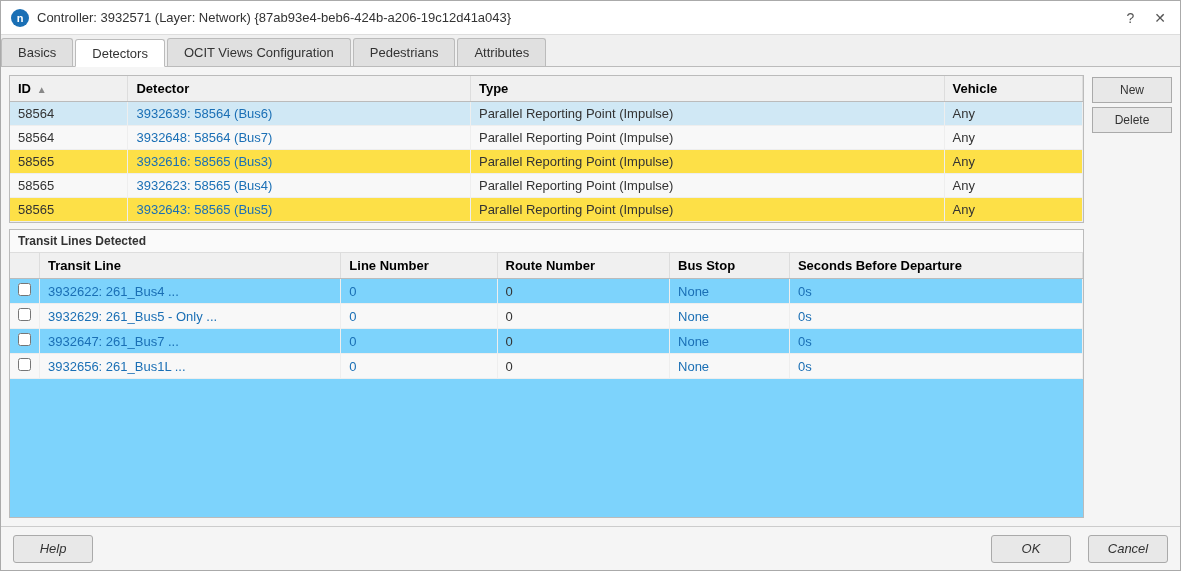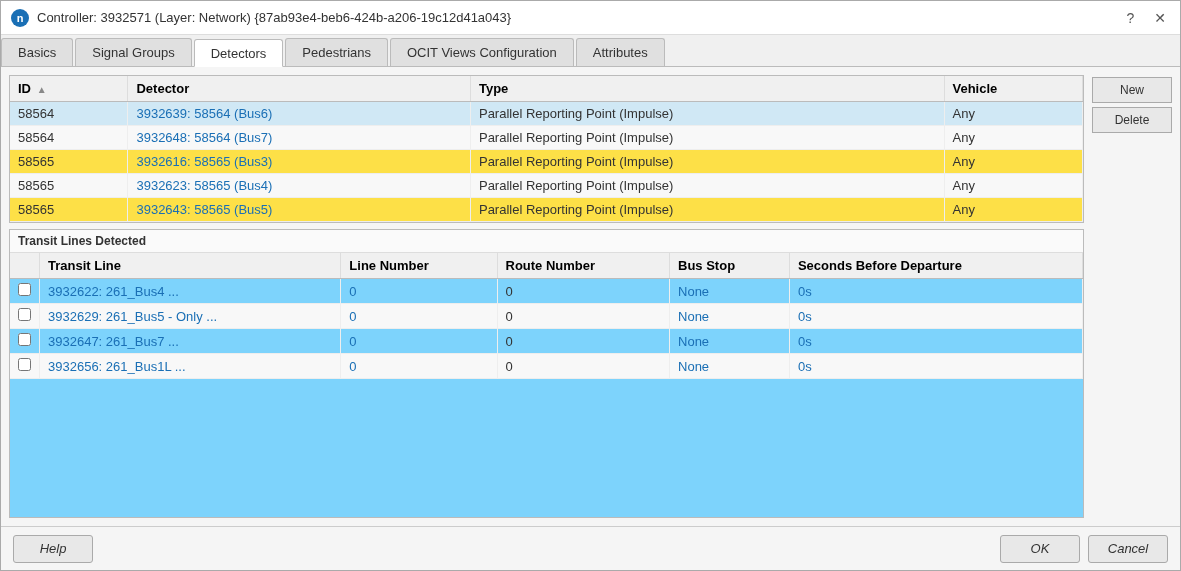--- a/index.html
+++ b/index.html
@@ -199,21 +199,21 @@
       background: #f5f5f5;
       border-top: 1px solid #ccc;
       padding: 6px 12px;
       display: flex;
       justify-content: space-between;
       align-items: center;
       height: 44px;
     }
     .bottom-right {
       display: flex;
-      gap: 8px;
+      gap: 17px;
     }
     .bottom-btn {
       width: 80px;
       height: 28px;
       background: #e8e8e8;
       border: 1px solid #aaa;
       border-radius: 3px;
       cursor: pointer;
       font-size: 13px;
       color: #333;
@@ -238,24 +238,23 @@
       <span class="title-text">Controller: 3932571 (Layer: Network) {87ab93e4-beb6-424b-a206-19c12d41a043}</span>
     </div>
     <div class="title-bar-right">
       <button class="title-btn">?</button>
       <button class="title-btn">✕</button>
     </div>
   </div>
 
   <div class="tabs-bar">
     <div class="tab">Basics</div>
-    <div class="tab">Signal Groups</div>
     <div class="tab active">Detectors</div>
+    <div class="tab">OCIT Views Configuration</div>
     <div class="tab">Pedestrians</div>
-    <div class="tab">OCIT Views Configuration</div>
     <div class="tab">Attributes</div>
   </div>
 
   <div class="content-area">
     <div class="main-panel">
 
       <div class="upper-table-container">
         <div class="table-wrapper">
           <table>
             <thead>

